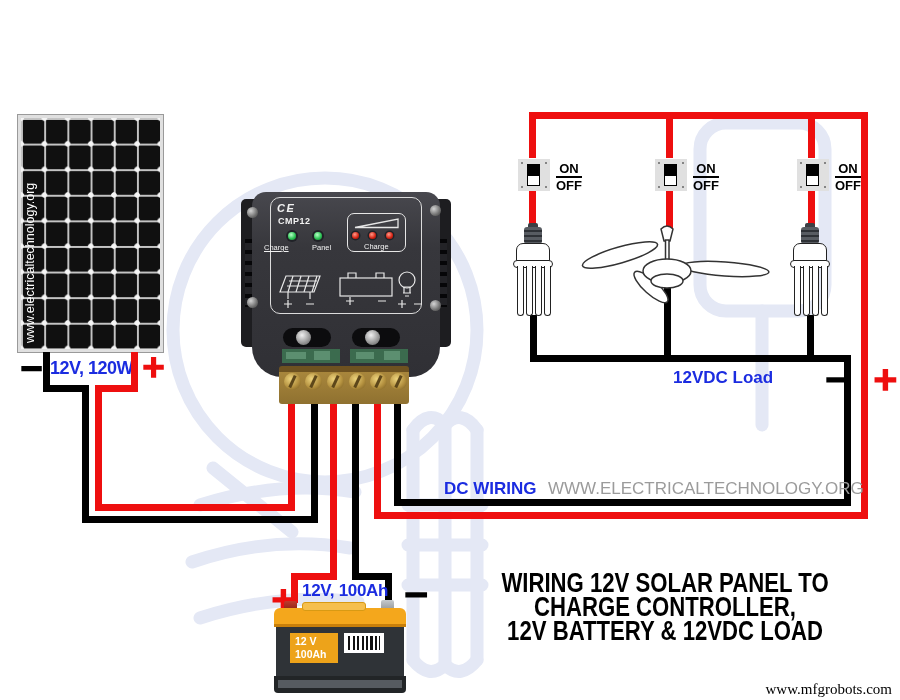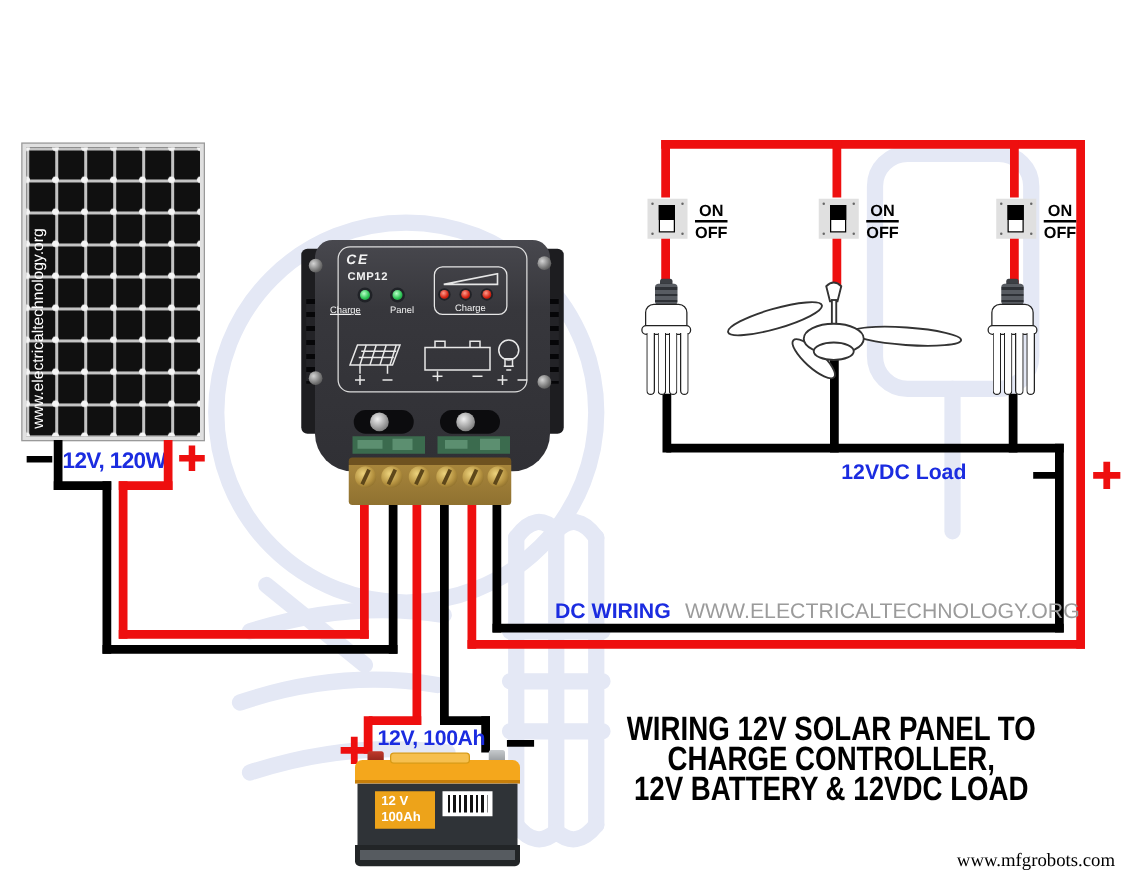--- a/index.html
+++ b/index.html
@@ -53,21 +53,21 @@
   .led.red{width:7px;height:7px;background:radial-gradient(circle at 40% 35%, #ff9a8a, #d42010 60%, #7d0d05);box-shadow:0 0 0 1.5px #202227;}
   .bat-box{position:absolute;left:347px;top:213px;width:57px;height:37px;border:1.5px solid #e6e6e6;border-radius:7px;}
   .fuse{position:absolute;width:48px;height:19px;background:#0c0c0e;border-radius:10px;}
   .fuse .knob{position:absolute;left:13px;top:2px;width:15px;height:15px;border-radius:50%;background:radial-gradient(circle at 40% 35%, #f0f0f0, #9b9b9b 55%, #565656);}
   .pcb{position:absolute;width:58px;height:14px;background:#3b6b4e;}
   .pcb i{position:absolute;background:#5c8f70;}
   .tblock{position:absolute;left:279px;top:366px;width:130px;height:38px;background:linear-gradient(180deg,#6e5220 0 6px,#a8863c 6px,#8f7130);border-radius:3px;}
   .tscrew{position:absolute;top:7px;width:17px;height:17px;border-radius:50%;background:radial-gradient(circle at 38% 35%, #ecd27c, #b4913f 55%, #6e531c);}
   .tscrew i{position:absolute;left:7px;top:2px;width:2.5px;height:13px;background:#5d471a;transform:rotate(25deg);}
   
-  .battery{position:absolute;left:284px;top:595px;width:132px;height:100px;}
+  .battery{position:absolute;left:274px;top:595px;width:132px;height:100px;}
   .battery .nub-red{position:absolute;left:10px;top:6px;width:13px;height:12px;background:linear-gradient(180deg,#c0392b,#7c1d12);border-radius:2px;}
   .battery .nub-gray{position:absolute;left:107px;top:5px;width:13px;height:13px;background:linear-gradient(180deg,#c6cacd,#85898c);border-radius:2px;}
   .battery .top{position:absolute;left:0;top:13px;width:132px;height:16px;background:#f4a71c;border-bottom:3px solid #c87f0a;border-radius:6px 6px 0 0;}
   .battery .handle{position:absolute;left:28px;top:7px;width:64px;height:9px;background:#f6bf4e;border:1.5px solid #d89a14;border-radius:3px;box-sizing:border-box;}
   .battery .body{position:absolute;left:2px;top:32px;width:128px;height:49px;background:#2f3337;}
   .battery .label{position:absolute;left:16px;top:38px;width:48px;height:30px;background:#eda31a;color:#fff;font-size:10.5px;font-weight:bold;line-height:13px;padding:2px 0 0 5px;box-sizing:border-box;}
   .battery .barcode{position:absolute;left:70px;top:38px;width:40px;height:20px;background:#fff;}
   .battery .barcode i{position:absolute;left:4px;top:3px;width:32px;height:14px;background:repeating-linear-gradient(90deg,#111 0 2px,transparent 2px 4.5px);}
   .battery .base{position:absolute;left:0;top:81px;width:132px;height:17px;background:#222527;border-radius:0 0 4px 4px;}
   .battery .basestrip{position:absolute;left:4px;top:85px;width:124px;height:8px;background:#565b60;}

